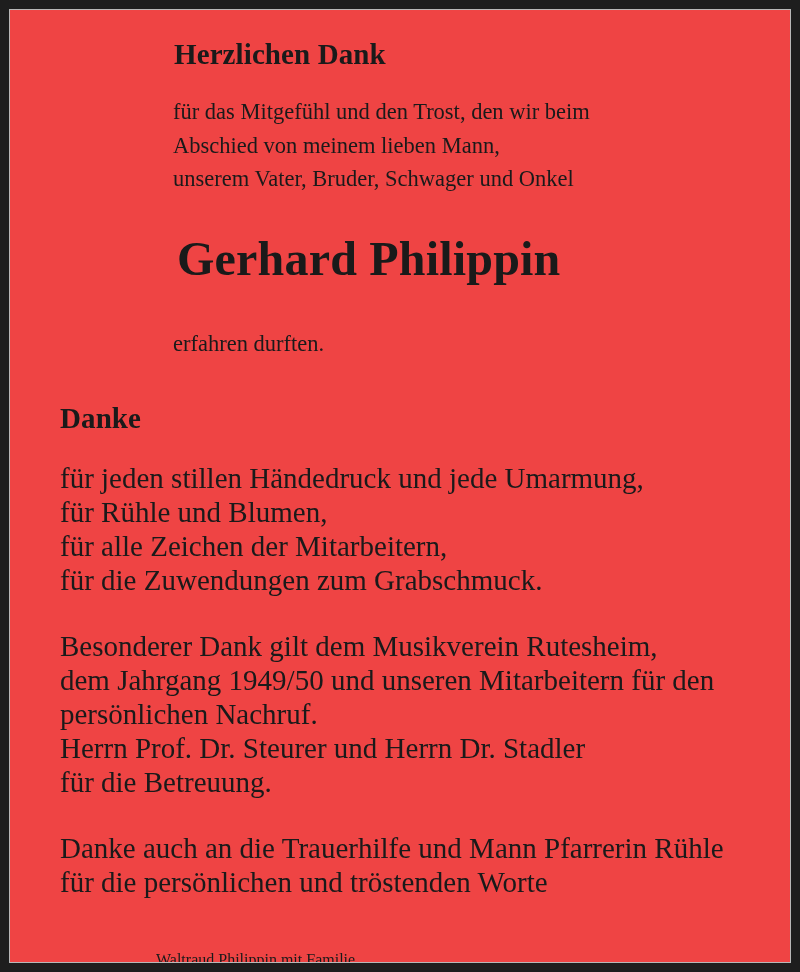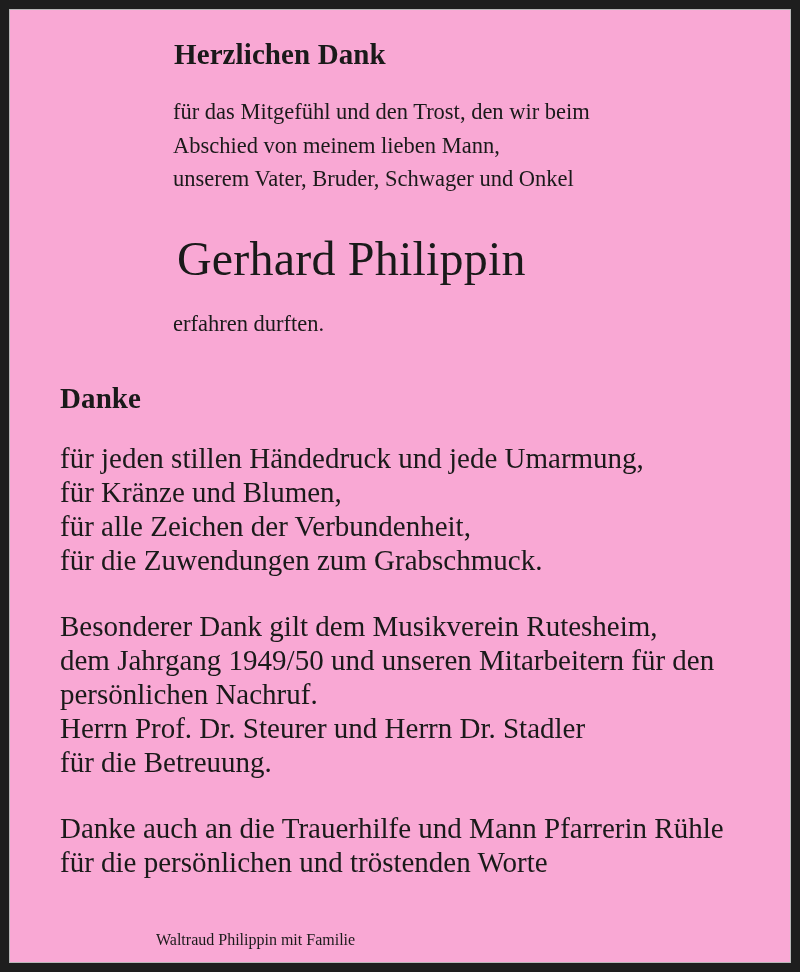--- a/index.html
+++ b/index.html
@@ -20,21 +20,21 @@
     background: #1e1e1e;
     padding: 9px;
     overflow: hidden;
   }
 
   .notice-inner {
     position: relative;
     width: 100%;
     height: 100%;
     box-sizing: border-box;
-    background: #f9a8d4;
+    background: #ef4444;
     border: 1px solid #b8b8b8;
     overflow: hidden;
   }
 
   
   .block-top {
     padding-left: 155px;
     padding-right: 40px;
     padding-top: 30px;
   }
@@ -53,24 +53,24 @@
     font-size: 22.5px;
     color: #1a1a1a;
     line-height: 33.5px;
     margin: 0;
     padding-left: 8px;
   }
   .lead .ln { display: block; white-space: pre; }
 
   .deceased-name {
     font-size: 48px;
-    font-weight: normal;
+    font-weight: bold;
     color: #1a1a1a;
     line-height: 1.0;
-    margin: 39px 0 24px 0;
+    margin: 39px 0 44px 0;
     padding-left: 12px;
     letter-spacing: 0.2px;
   }
 
   .lead-after {
     font-size: 22.5px;
     color: #1a1a1a;
     line-height: 33.5px;
     margin: 0;
     padding-left: 8px;
@@ -128,22 +128,22 @@
       <div class="deceased-name">Gerhard Philippin</div>
 
       <p class="lead-after">erfahren durften.</p>
     </div>
 
     <div class="block-main">
       <h2 class="title-danke">Danke</h2>
 
       <p class="para">
         <span class="ln">für jeden stillen Händedruck und jede Umarmung,</span>
-        <span class="ln">für Kränze und Blumen,</span>
-        <span class="ln">für alle Zeichen der Verbundenheit,</span>
+        <span class="ln">für Rühle und Blumen,</span>
+        <span class="ln">für alle Zeichen der Mitarbeitern,</span>
         <span class="ln">für die Zuwendungen zum Grabschmuck.</span>
       </p>
 
       <p class="para">
         <span class="ln">Besonderer Dank gilt dem Musikverein Rutesheim,</span>
         <span class="ln">dem Jahrgang 1949/50 und unseren Mitarbeitern für den</span>
         <span class="ln">persönlichen Nachruf.</span>
         <span class="ln">Herrn Prof. Dr. Steurer und Herrn Dr. Stadler</span>
         <span class="ln">für die Betreuung.</span>
       </p>

